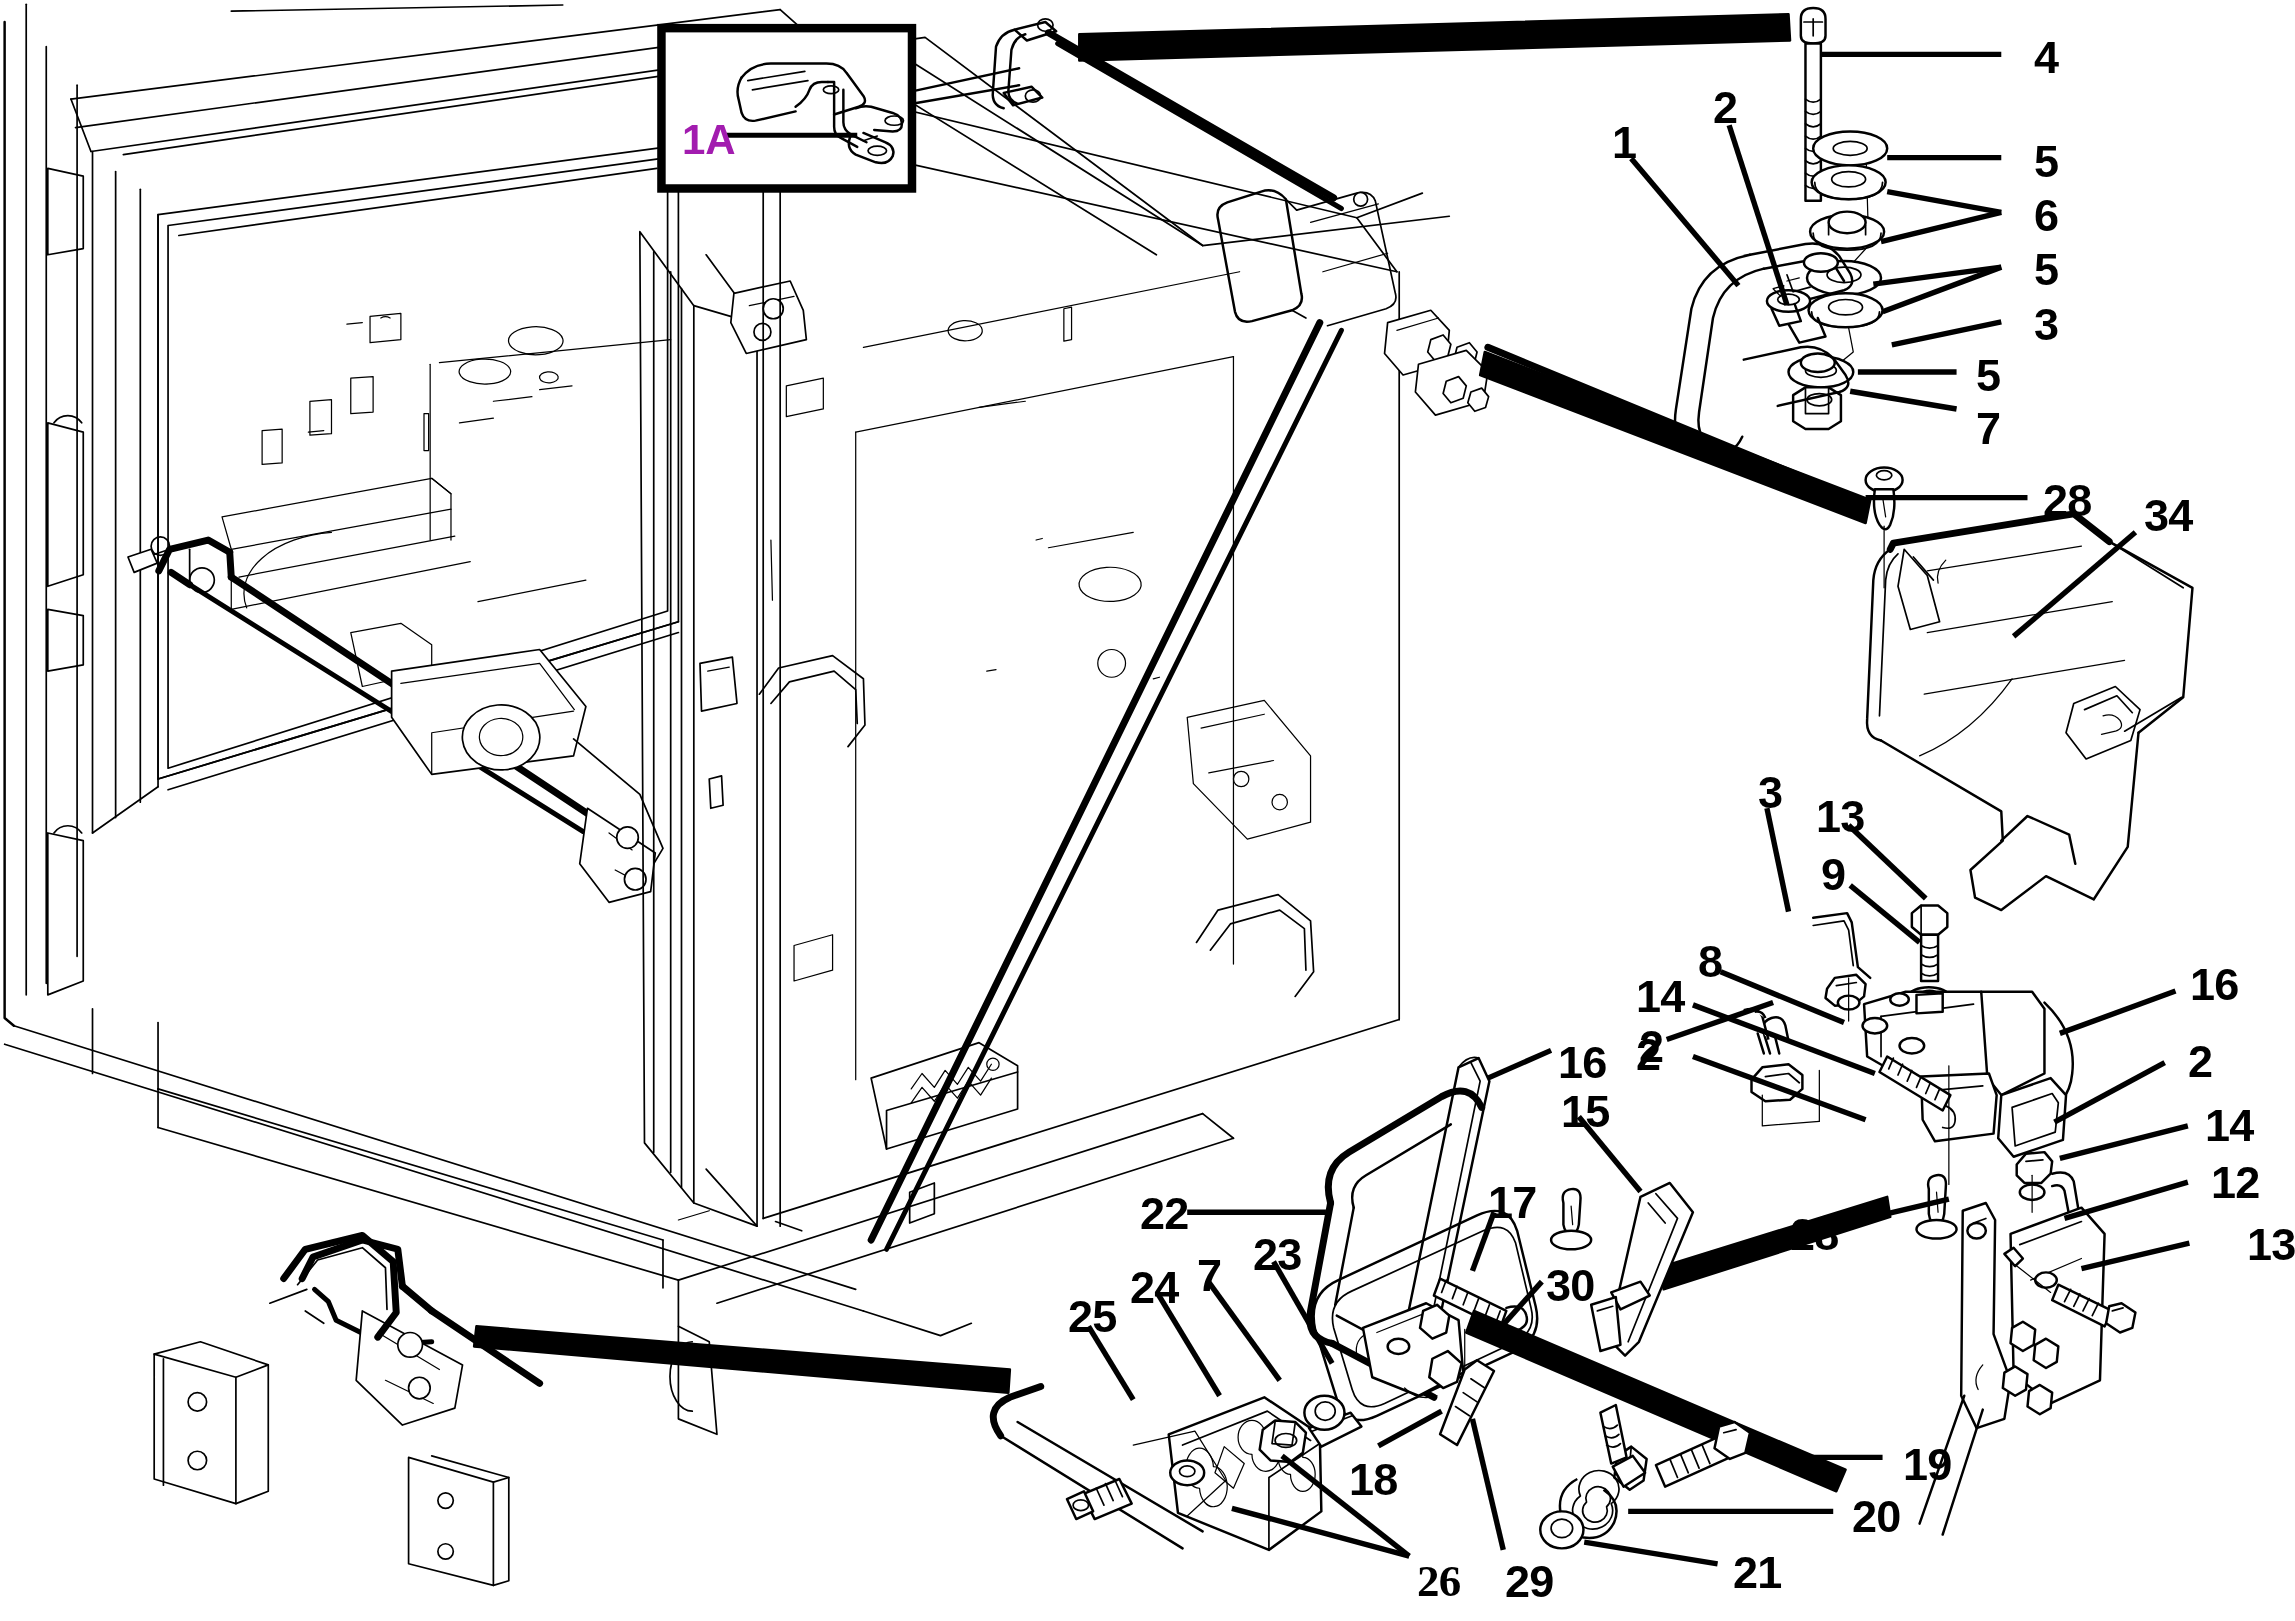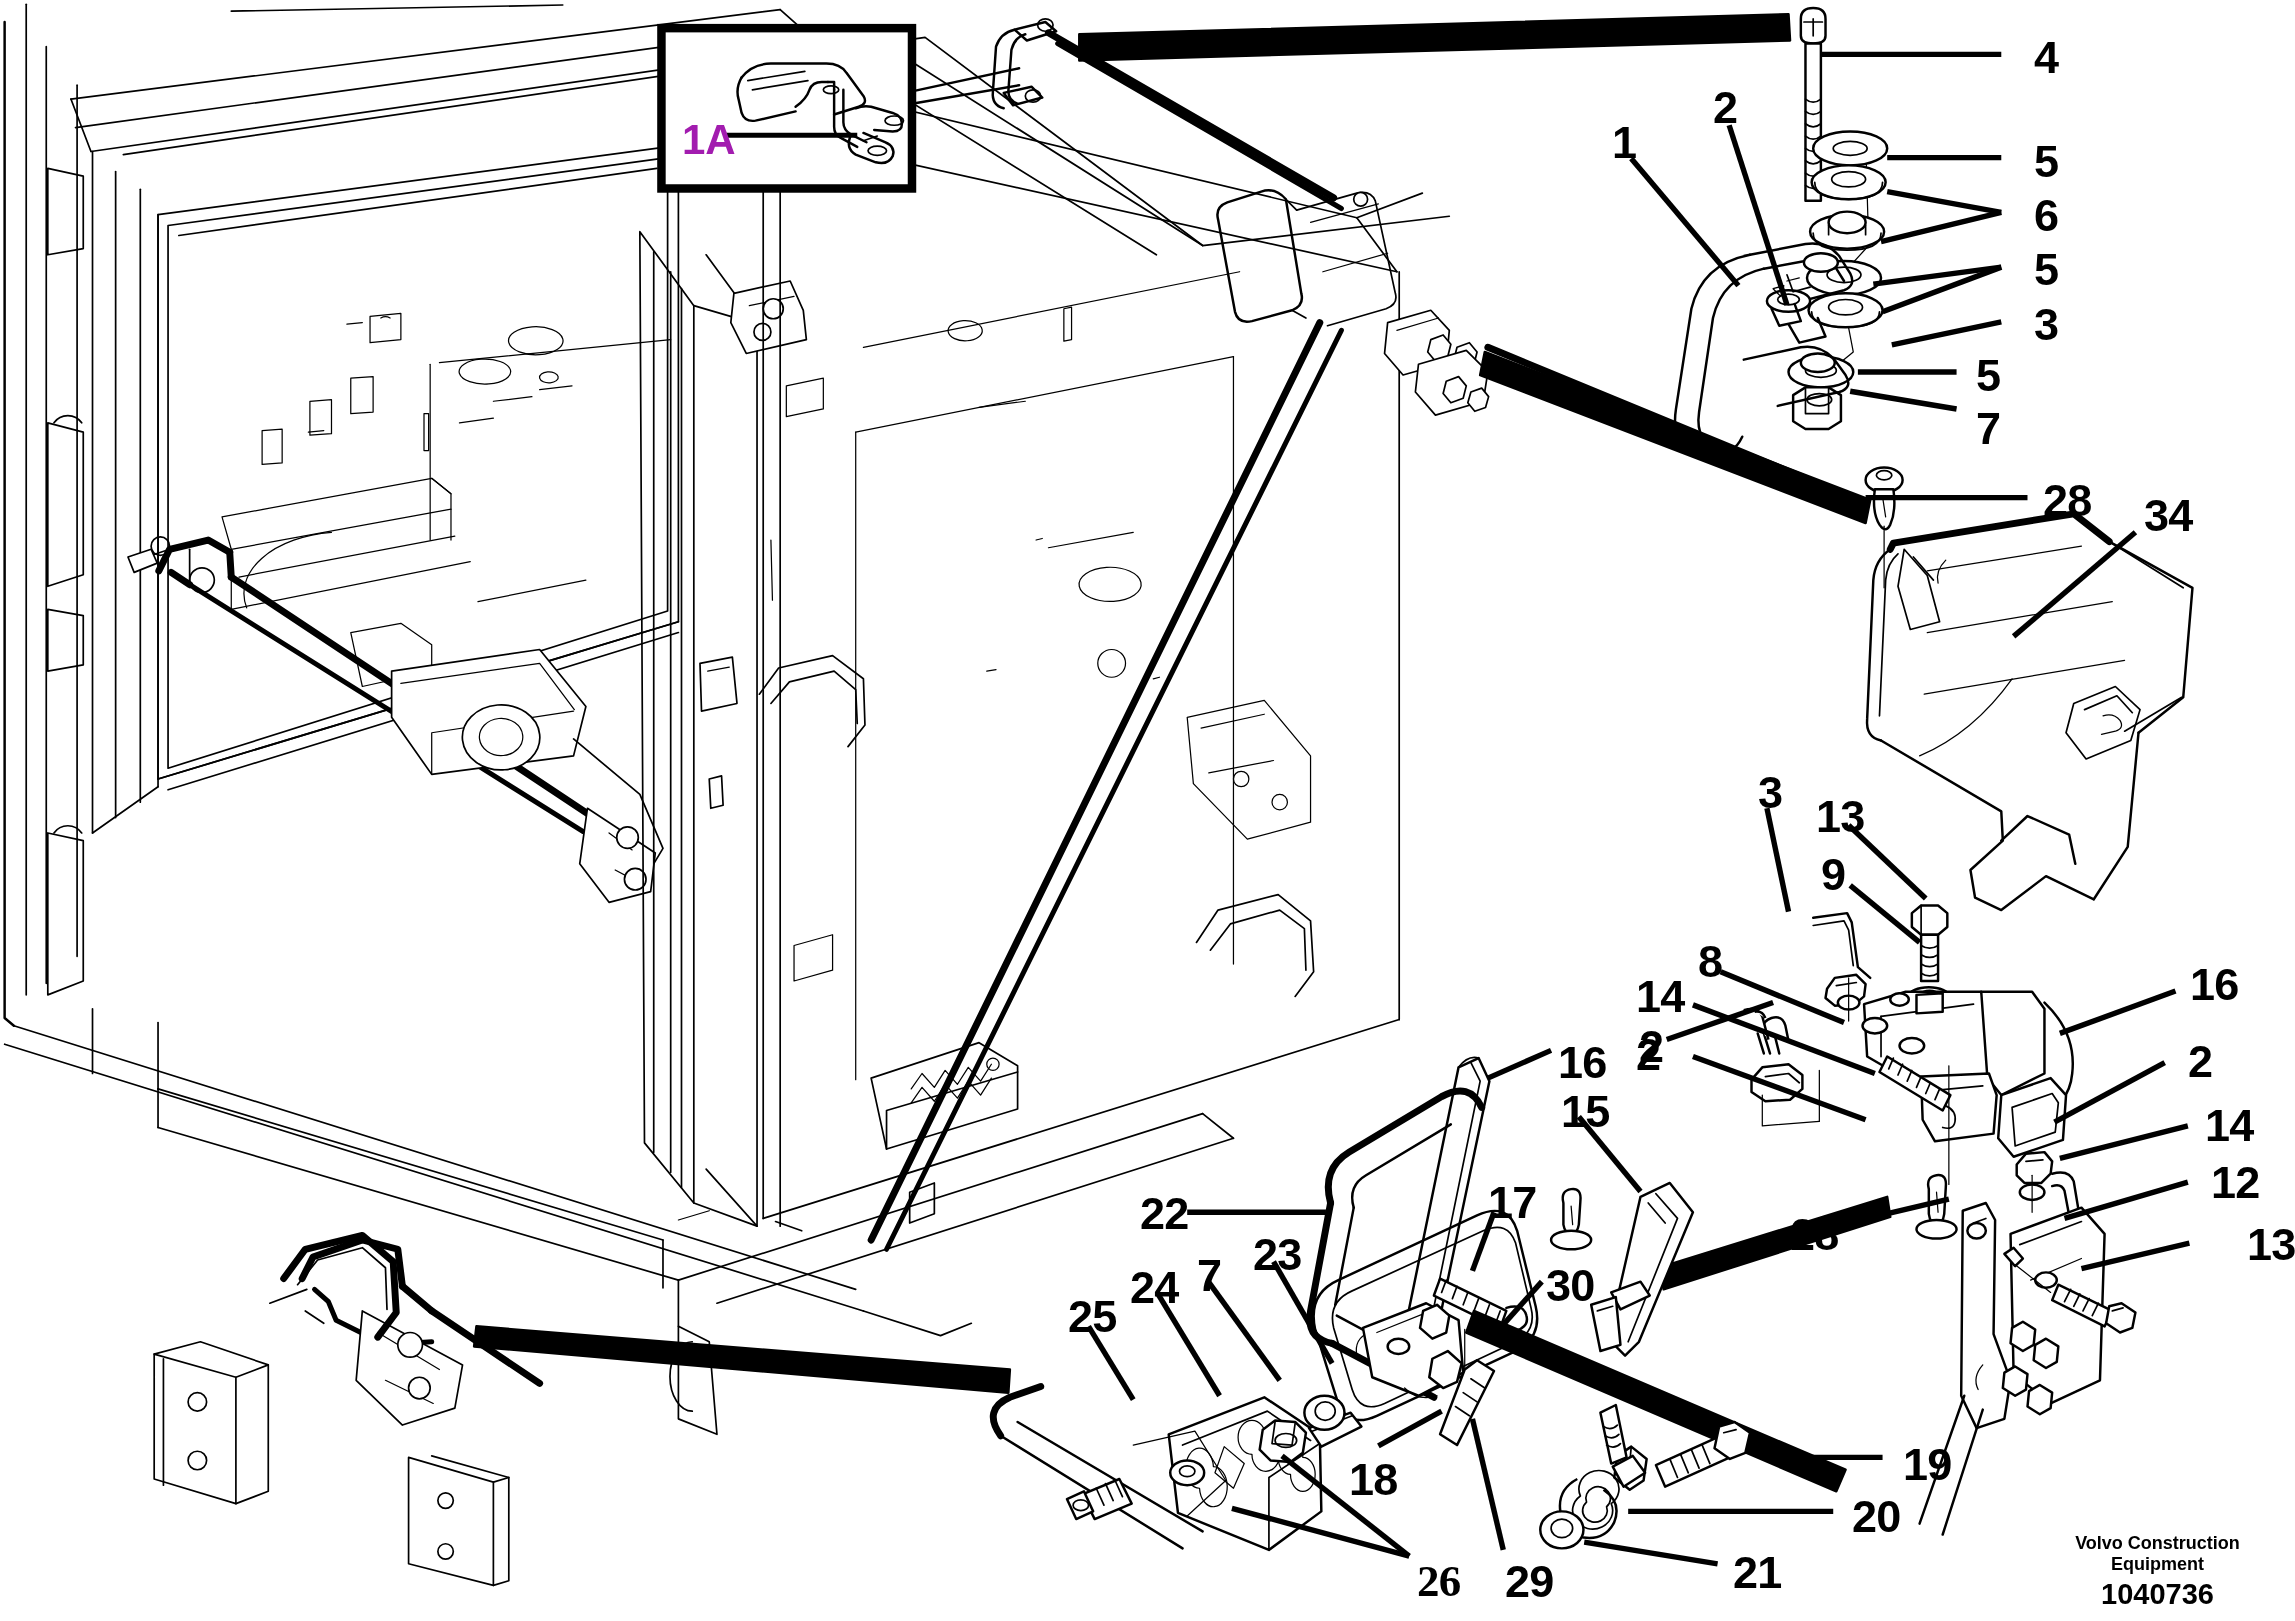--- a/index.html
+++ b/index.html
@@ -746,20 +746,15 @@
       <div class="cal" style="left: 1349px; top: 1457px;">18</div>
       <div class="cal" style="left: 1903px; top: 1442px;">19</div>
       <div class="cal" style="left: 1852px; top: 1494px;">20</div>
       <div class="cal" style="left: 1733px; top: 1550px; text-align: center;">21</div>
       <div class="cal" style="left: 1417px; top: 1559px; font-family: Liberation Serif, serif;">26</div>
       <div class="cal" style="left: 1505px; top: 1559px;">29</div>
     </div>
 
   <div id="inset-label">1A</div>
 
-  <div id="footer">
-    <div class="fmaker">Volvo Construction</div>
-    <div class="fmaker">Equipment</div>
-    <div class="fnum">1040736</div>
-  </div>
 
 </div>
 
 
 </body></html>

